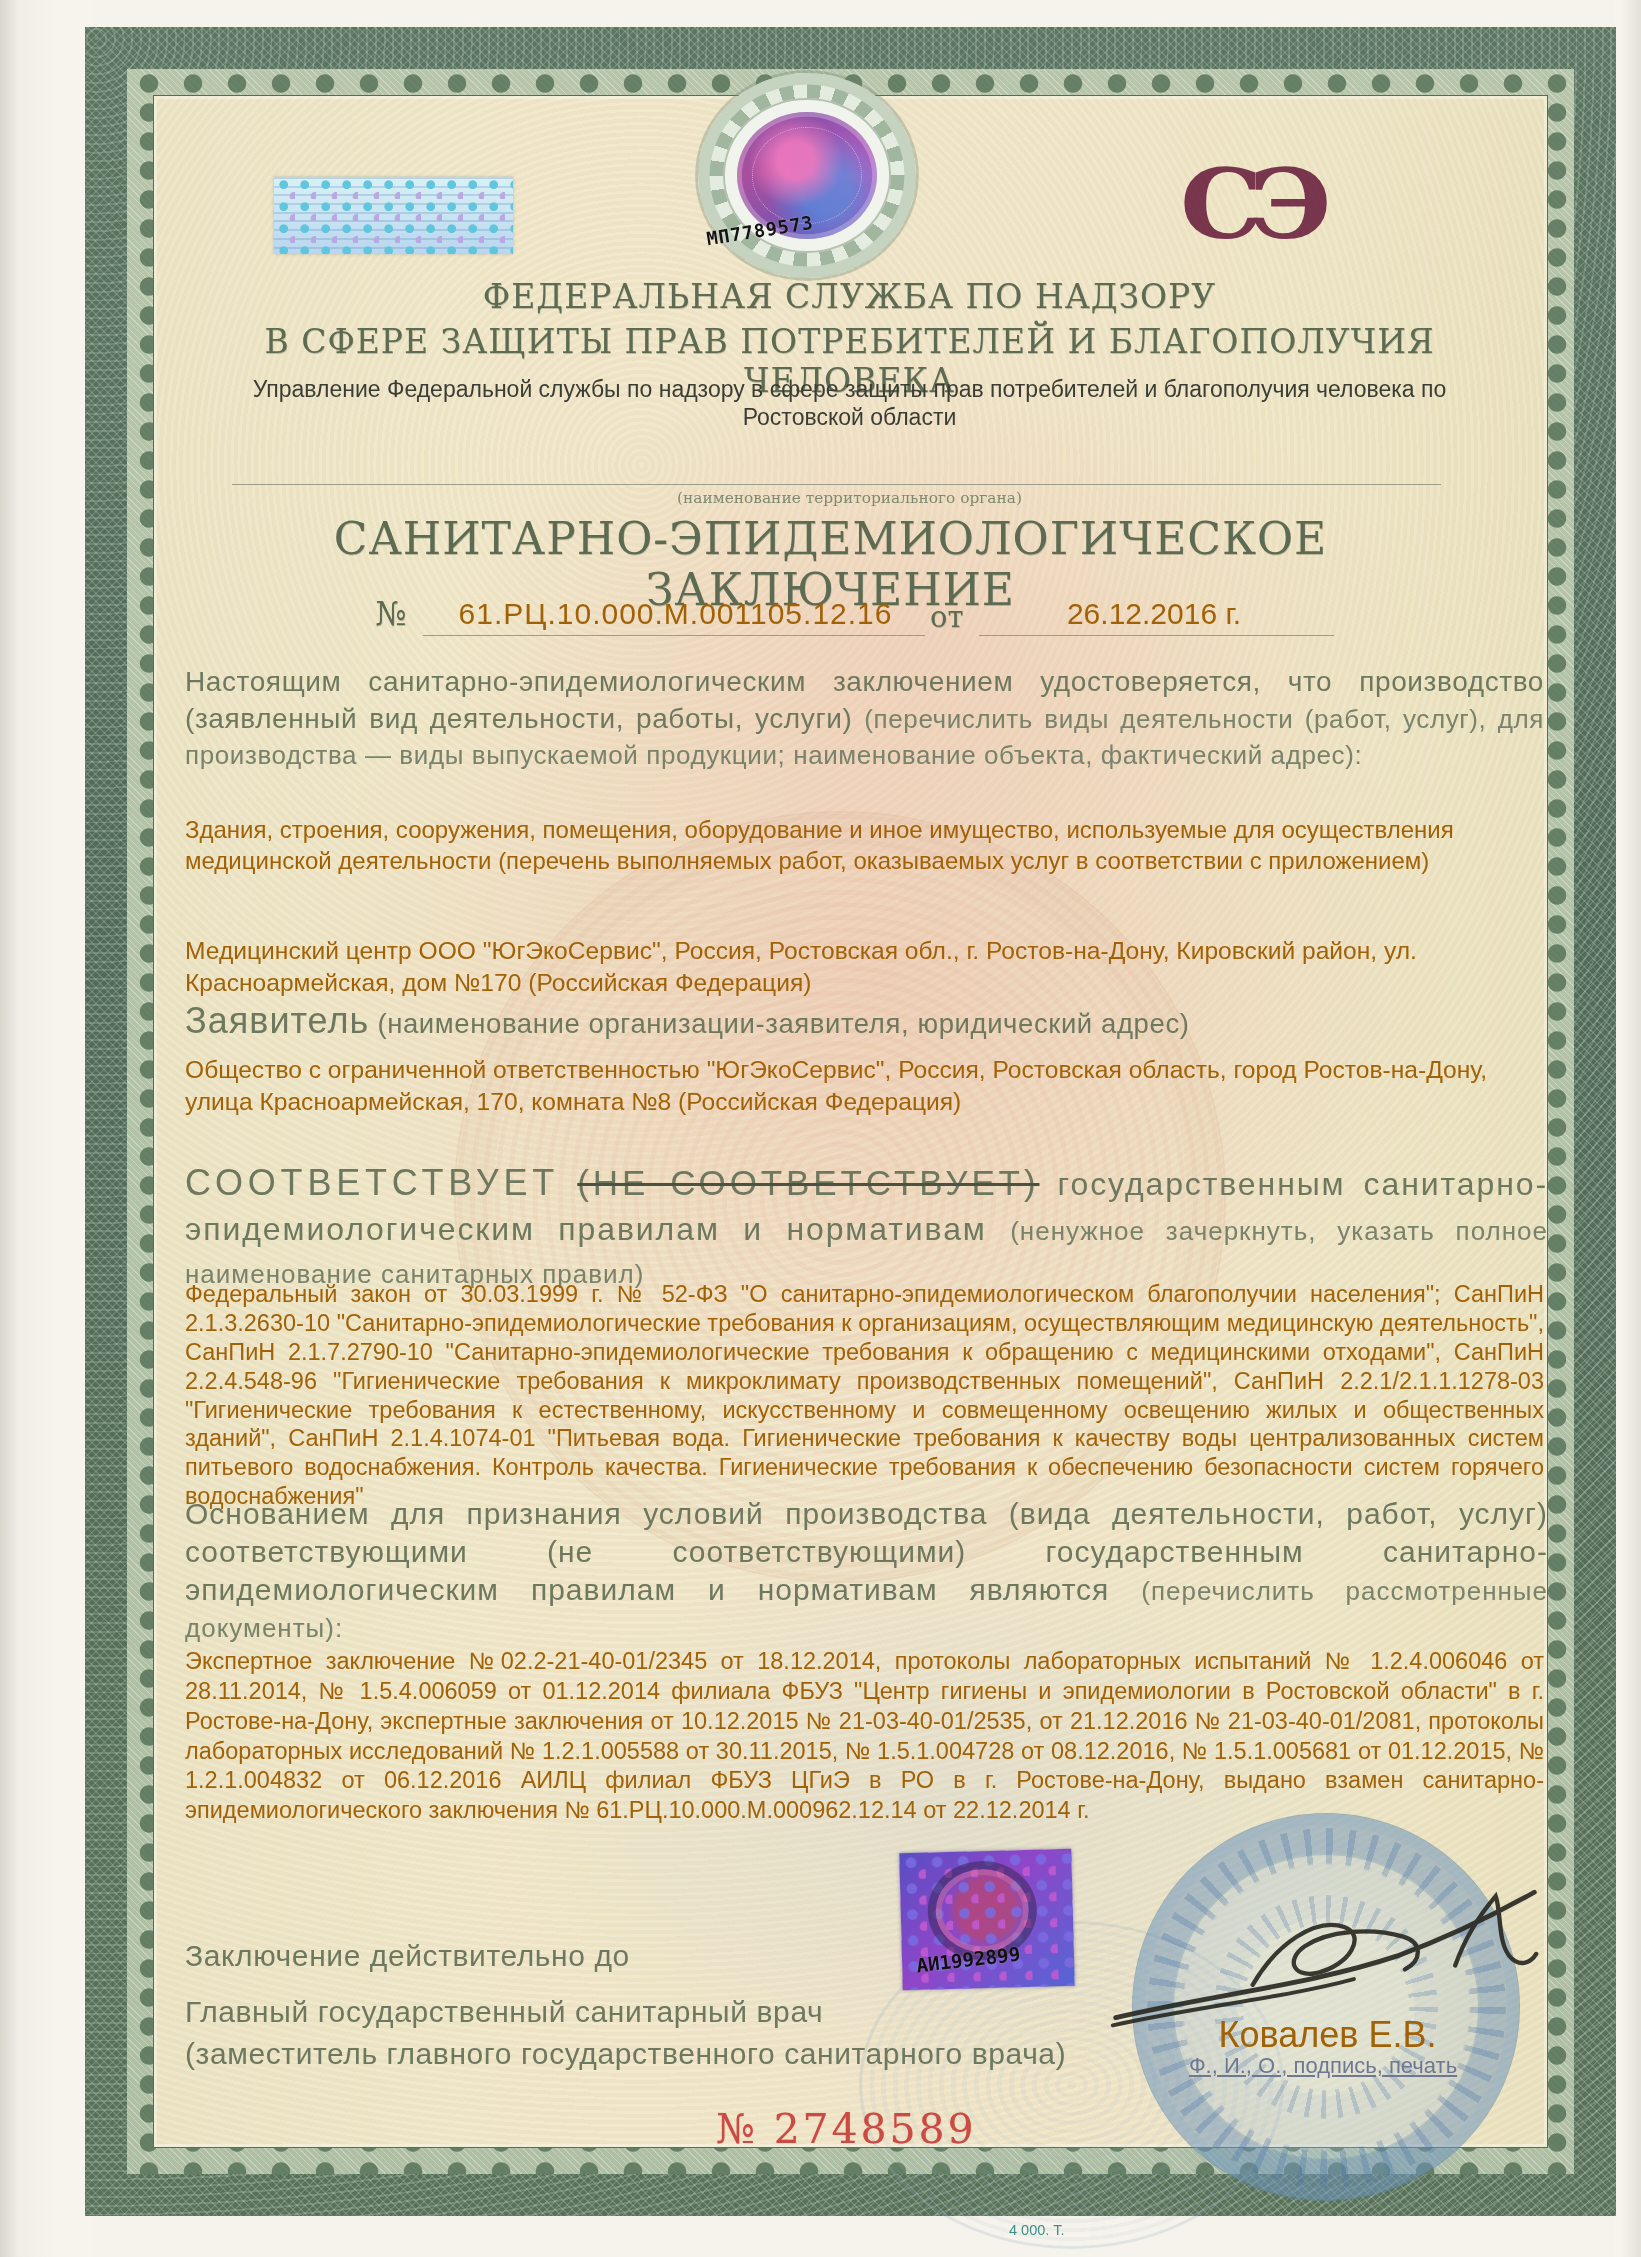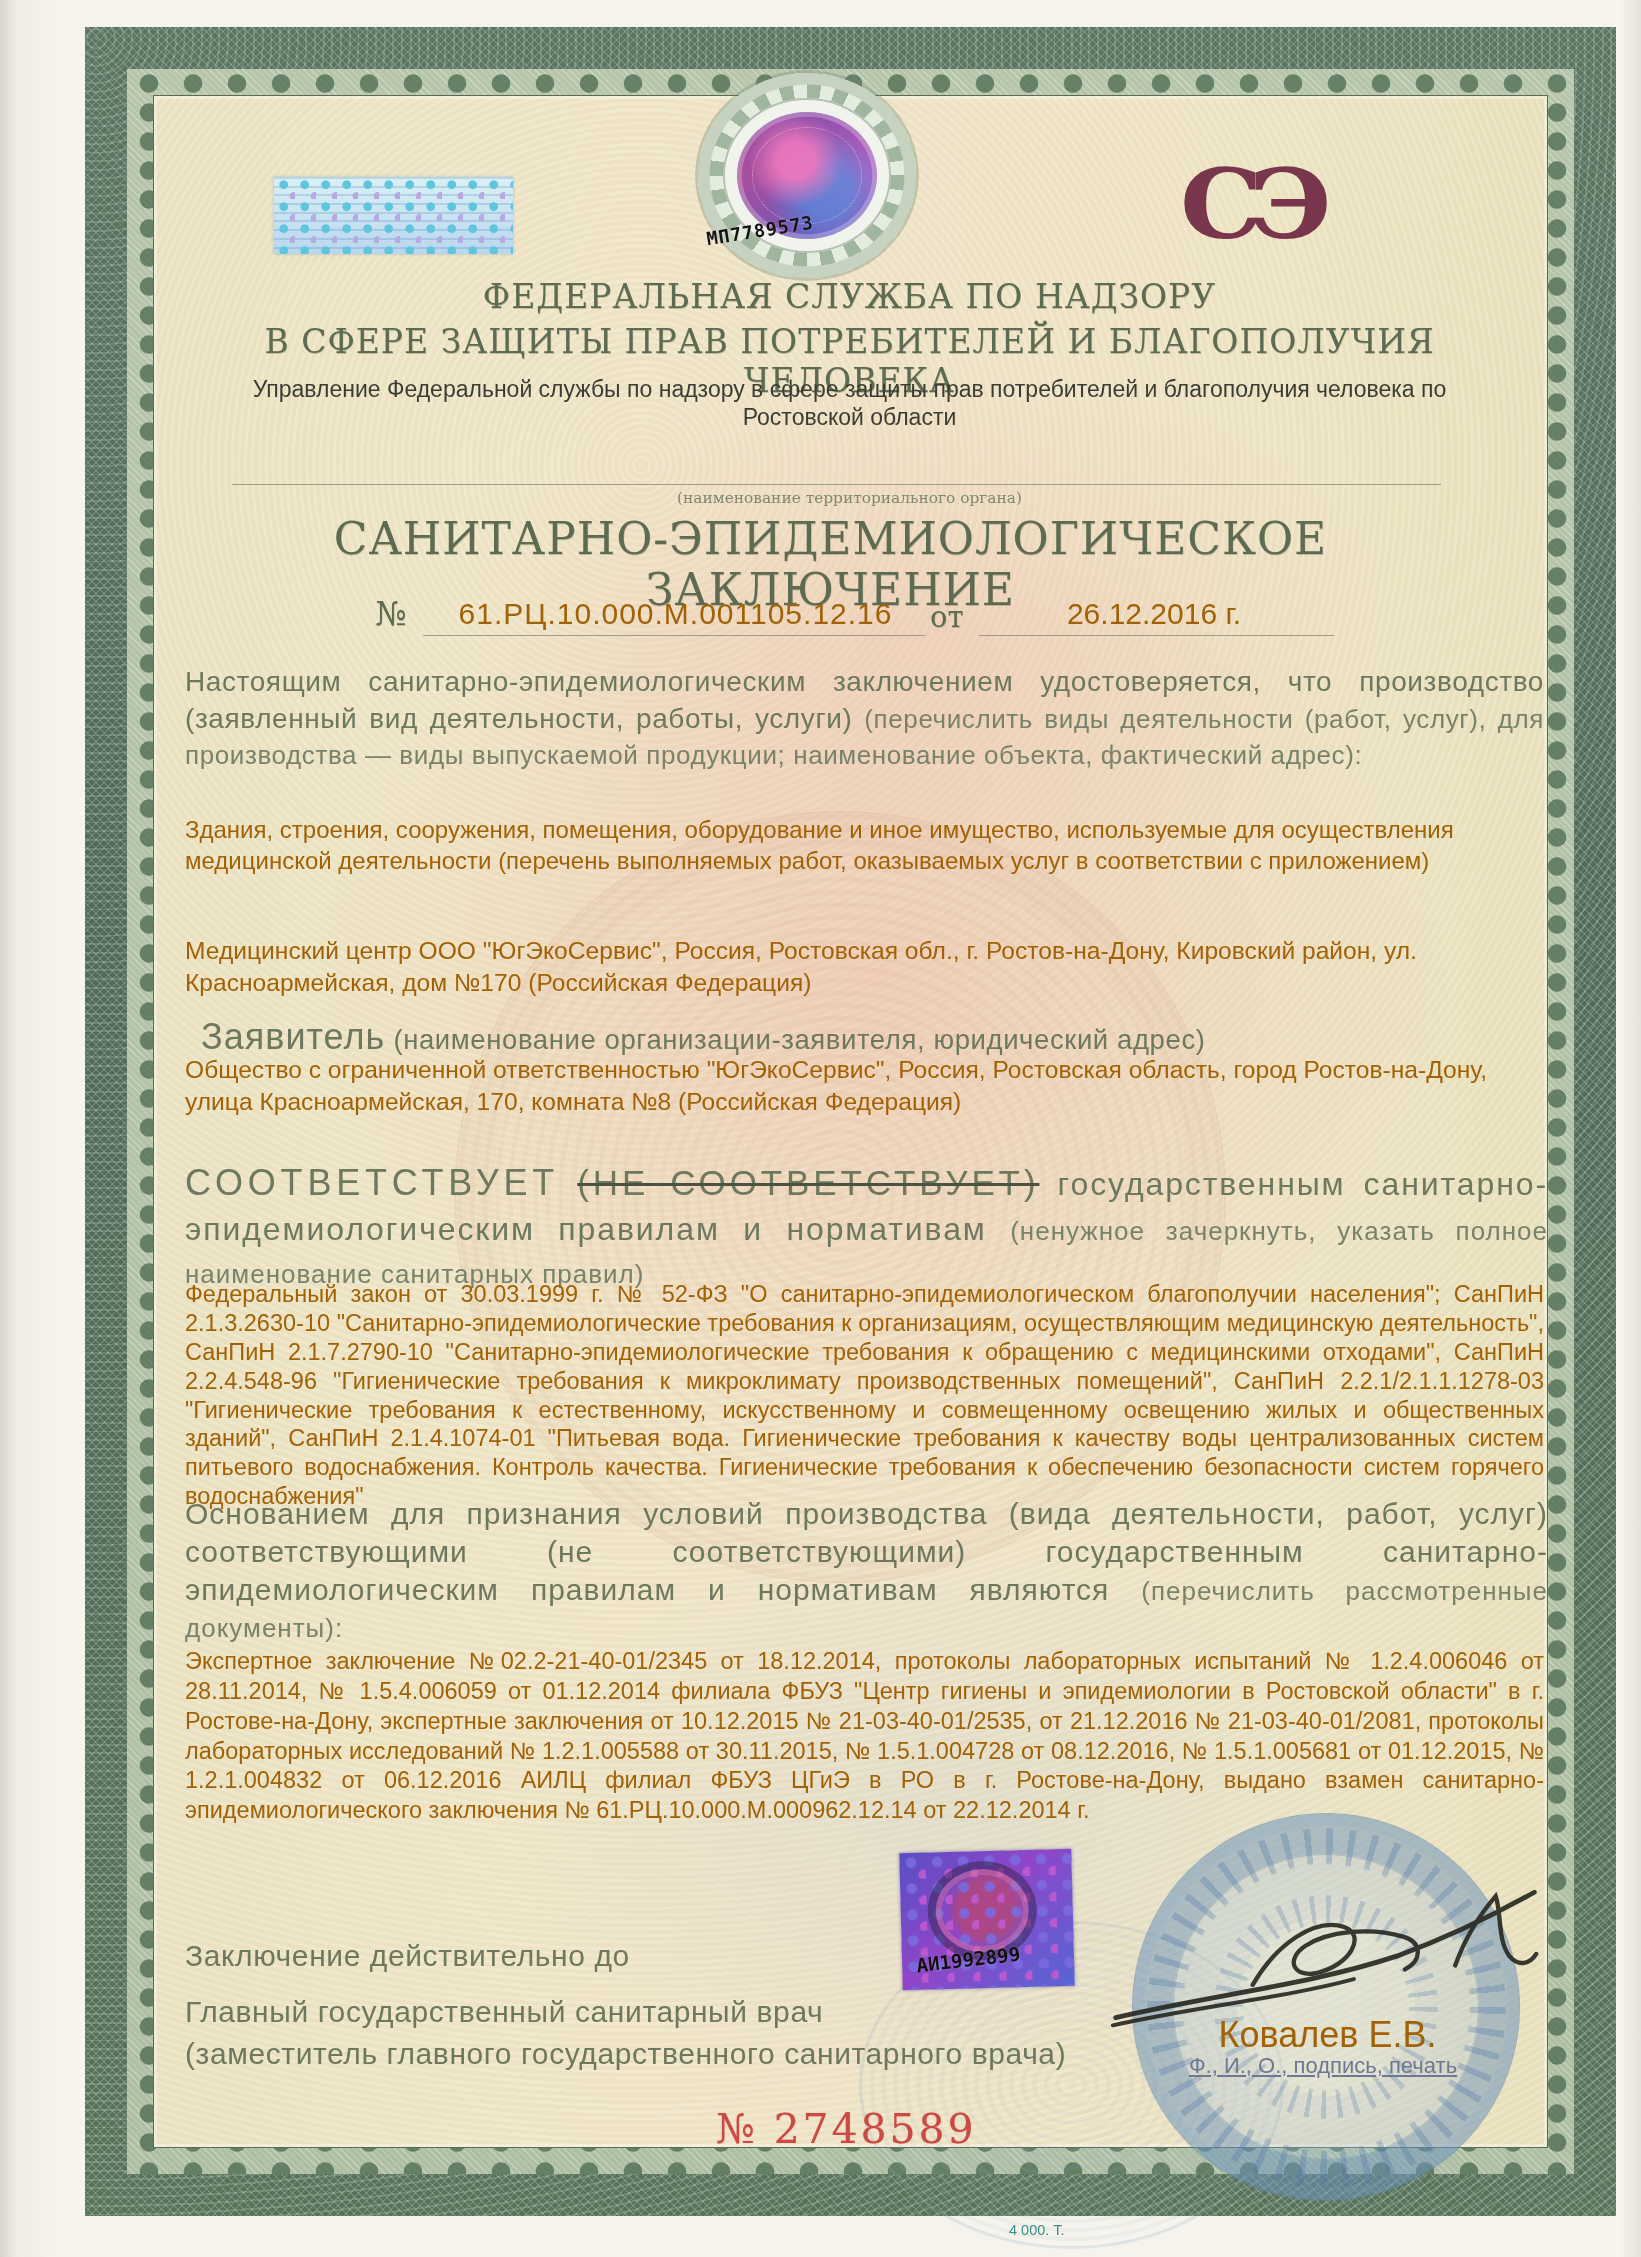--- a/index.html
+++ b/index.html
@@ -156,21 +156,21 @@
   <div class="t serif-head" style="left:930px;top:600px;font-size:29px;font-weight:normal;">от</div>
   <div class="t typed center" style="left:985px;top:597px;width:338px;font-size:30px;">26.12.2016 г.</div>
   <div class="rule" style="left:979px;top:635px;width:355px;"></div>
 
   <p class="t tpl just" style="left:185px;top:664px;width:1359px;font-size:28px;line-height:1.31;margin:0;"><span>Настоящим санитарно-эпидемиологическим заключением удостоверяется, что производство (заявленный вид деятельности, работы, услуги)</span> <span class="small-note">(перечислить виды деятельности (работ, услуг), для производства — виды выпускаемой продукции; наименование объекта, фактический адрес):</span></p>
 
   <p class="t typed" style="left:185px;top:814px;width:1357px;font-size:24px;line-height:1.30;margin:0;">Здания, строения, сооружения, помещения, оборудование и иное имущество, используемые для осуществления медицинской деятельности (перечень выполняемых работ, оказываемых услуг в соответствии с приложением)</p>
 
   <p class="t typed" style="left:185px;top:935px;width:1352px;font-size:24.6px;line-height:1.30;margin:0;">Медицинский центр ООО "ЮгЭкоСервис", Россия, Ростовская обл., г. Ростов-на-Дону, Кировский район, ул. Красноармейская, дом №170 (Российская Федерация)</p>
 
-  <p class="t tpl" style="left:185px;top:1000px;width:1361px;font-size:27.5px;margin:16px;"><span style="font-size:36px;letter-spacing:1px;">Заявитель</span> <span>(наименование организации-заявителя, юридический адрес)</span></p>
+  <p class="t tpl" style="left:185px;top:1000px;width:1361px;font-size:27.5px;margin:0;"><span style="font-size:36px;letter-spacing:1px;">Заявитель</span> <span>(наименование организации-заявителя, юридический адрес)</span></p>
   <p class="t typed" style="left:185px;top:1054px;width:1352px;font-size:24.6px;line-height:1.32;margin:0;">Общество с ограниченной ответственностью "ЮгЭкоСервис", Россия, Ростовская область, город Ростов-на-Дону, улица Красноармейская, 170, комната №8 (Российская Федерация)</p>
 
   <p class="t tpl just" style="left:185px;top:1159px;width:1363px;font-size:32px;line-height:1.35;letter-spacing:1.9px;margin:0;"><span style="font-size:36px;letter-spacing:4.8px;">СООТВЕТСТВУЕТ</span> <span class="strike" style="font-size:35px;letter-spacing:3.9px;">(НЕ  СООТВЕТСТВУЕТ)</span> <span>государственным санитарно-эпидемиологическим правилам и нормативам</span> <span class="small-note" style="letter-spacing:1px;">(ненужное зачеркнуть, указать полное наименование санитарных правил)</span></p>
 
   <p class="t typed just" style="left:185px;top:1280px;width:1359px;font-size:23.5px;line-height:1.23;margin:0;">Федеральный закон от 30.03.1999 г. № 52-ФЗ "О санитарно-эпидемиологическом благополучии населения"; СанПиН 2.1.3.2630-10 "Санитарно-эпидемиологические требования к организациям, осуществляющим медицинскую деятельность", СанПиН 2.1.7.2790-10 "Санитарно-эпидемиологические требования к обращению с медицинскими отходами", СанПиН 2.2.4.548-96 "Гигиенические требования к микроклимату производственных помещений", СанПиН 2.2.1/2.1.1.1278-03 "Гигиенические требования к естественному, искусственному и совмещенному освещению жилых и общественных зданий", СанПиН 2.1.4.1074-01 "Питьевая вода. Гигиенические требования к качеству воды централизованных систем питьевого водоснабжения. Контроль качества. Гигиенические требования к обеспечению безопасности систем горячего водоснабжения"</p>
 
   <p class="t tpl just" style="left:185px;top:1495px;width:1363px;font-size:30px;line-height:1.26;letter-spacing:1px;margin:0;"><span>Основанием для признания условий производства (вида деятельности, работ, услуг) соответствующими (не соответствующими) государственным санитарно-эпидемиологическим правилам и нормативам являются</span> <span class="small-note">(перечислить рассмотренные документы):</span></p>
 
   <p class="t typed just" style="left:185px;top:1647px;width:1359px;font-size:23.5px;line-height:1.27;margin:0;">Экспертное заключение №02.2-21-40-01/2345 от 18.12.2014, протоколы лабораторных испытаний № 1.2.4.006046 от 28.11.2014, № 1.5.4.006059 от 01.12.2014 филиала ФБУЗ "Центр гигиены и эпидемиологии в Ростовской области" в г. Ростове-на-Дону, экспертные заключения от 10.12.2015 № 21-03-40-01/2535, от 21.12.2016 № 21-03-40-01/2081, протоколы лабораторных исследований № 1.2.1.005588 от 30.11.2015, № 1.5.1.004728 от 08.12.2016, № 1.5.1.005681 от 01.12.2015, № 1.2.1.004832 от 06.12.2016 АИЛЦ филиал ФБУЗ ЦГиЭ в РО в г. Ростове-на-Дону, выдано взамен санитарно-эпидемиологического заключения № 61.РЦ.10.000.М.000962.12.14 от 22.12.2014 г.</p>
 

